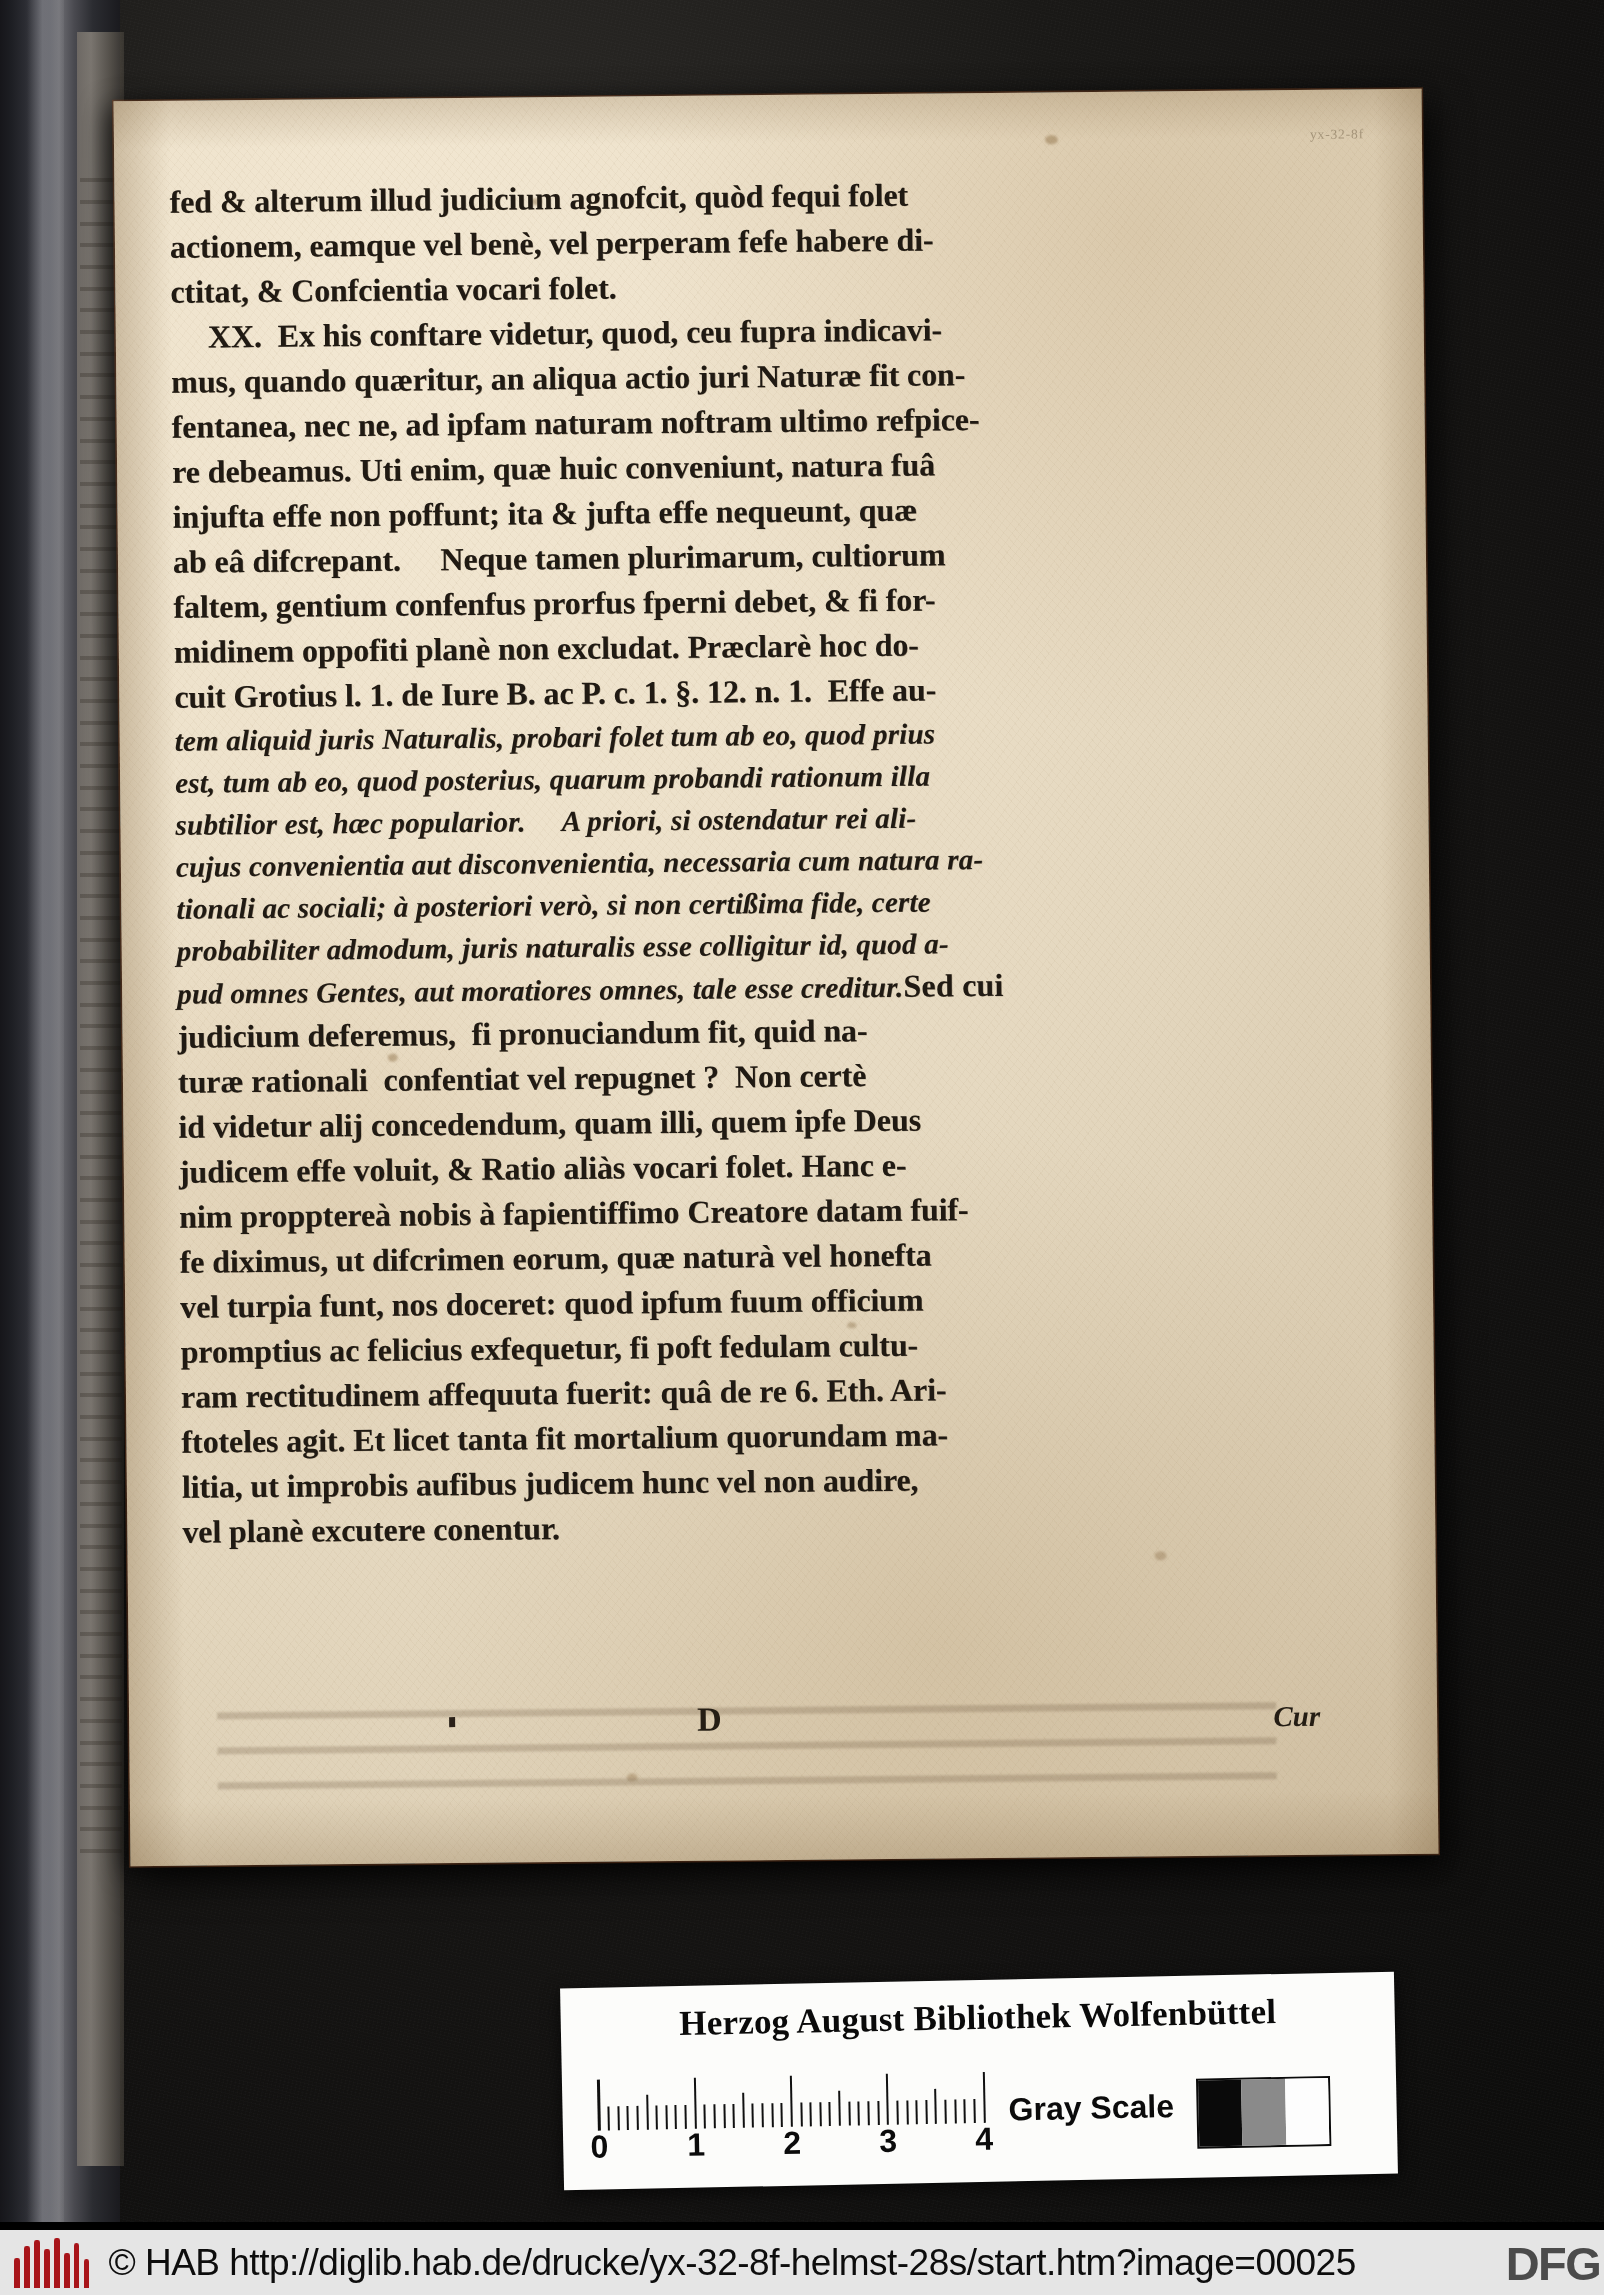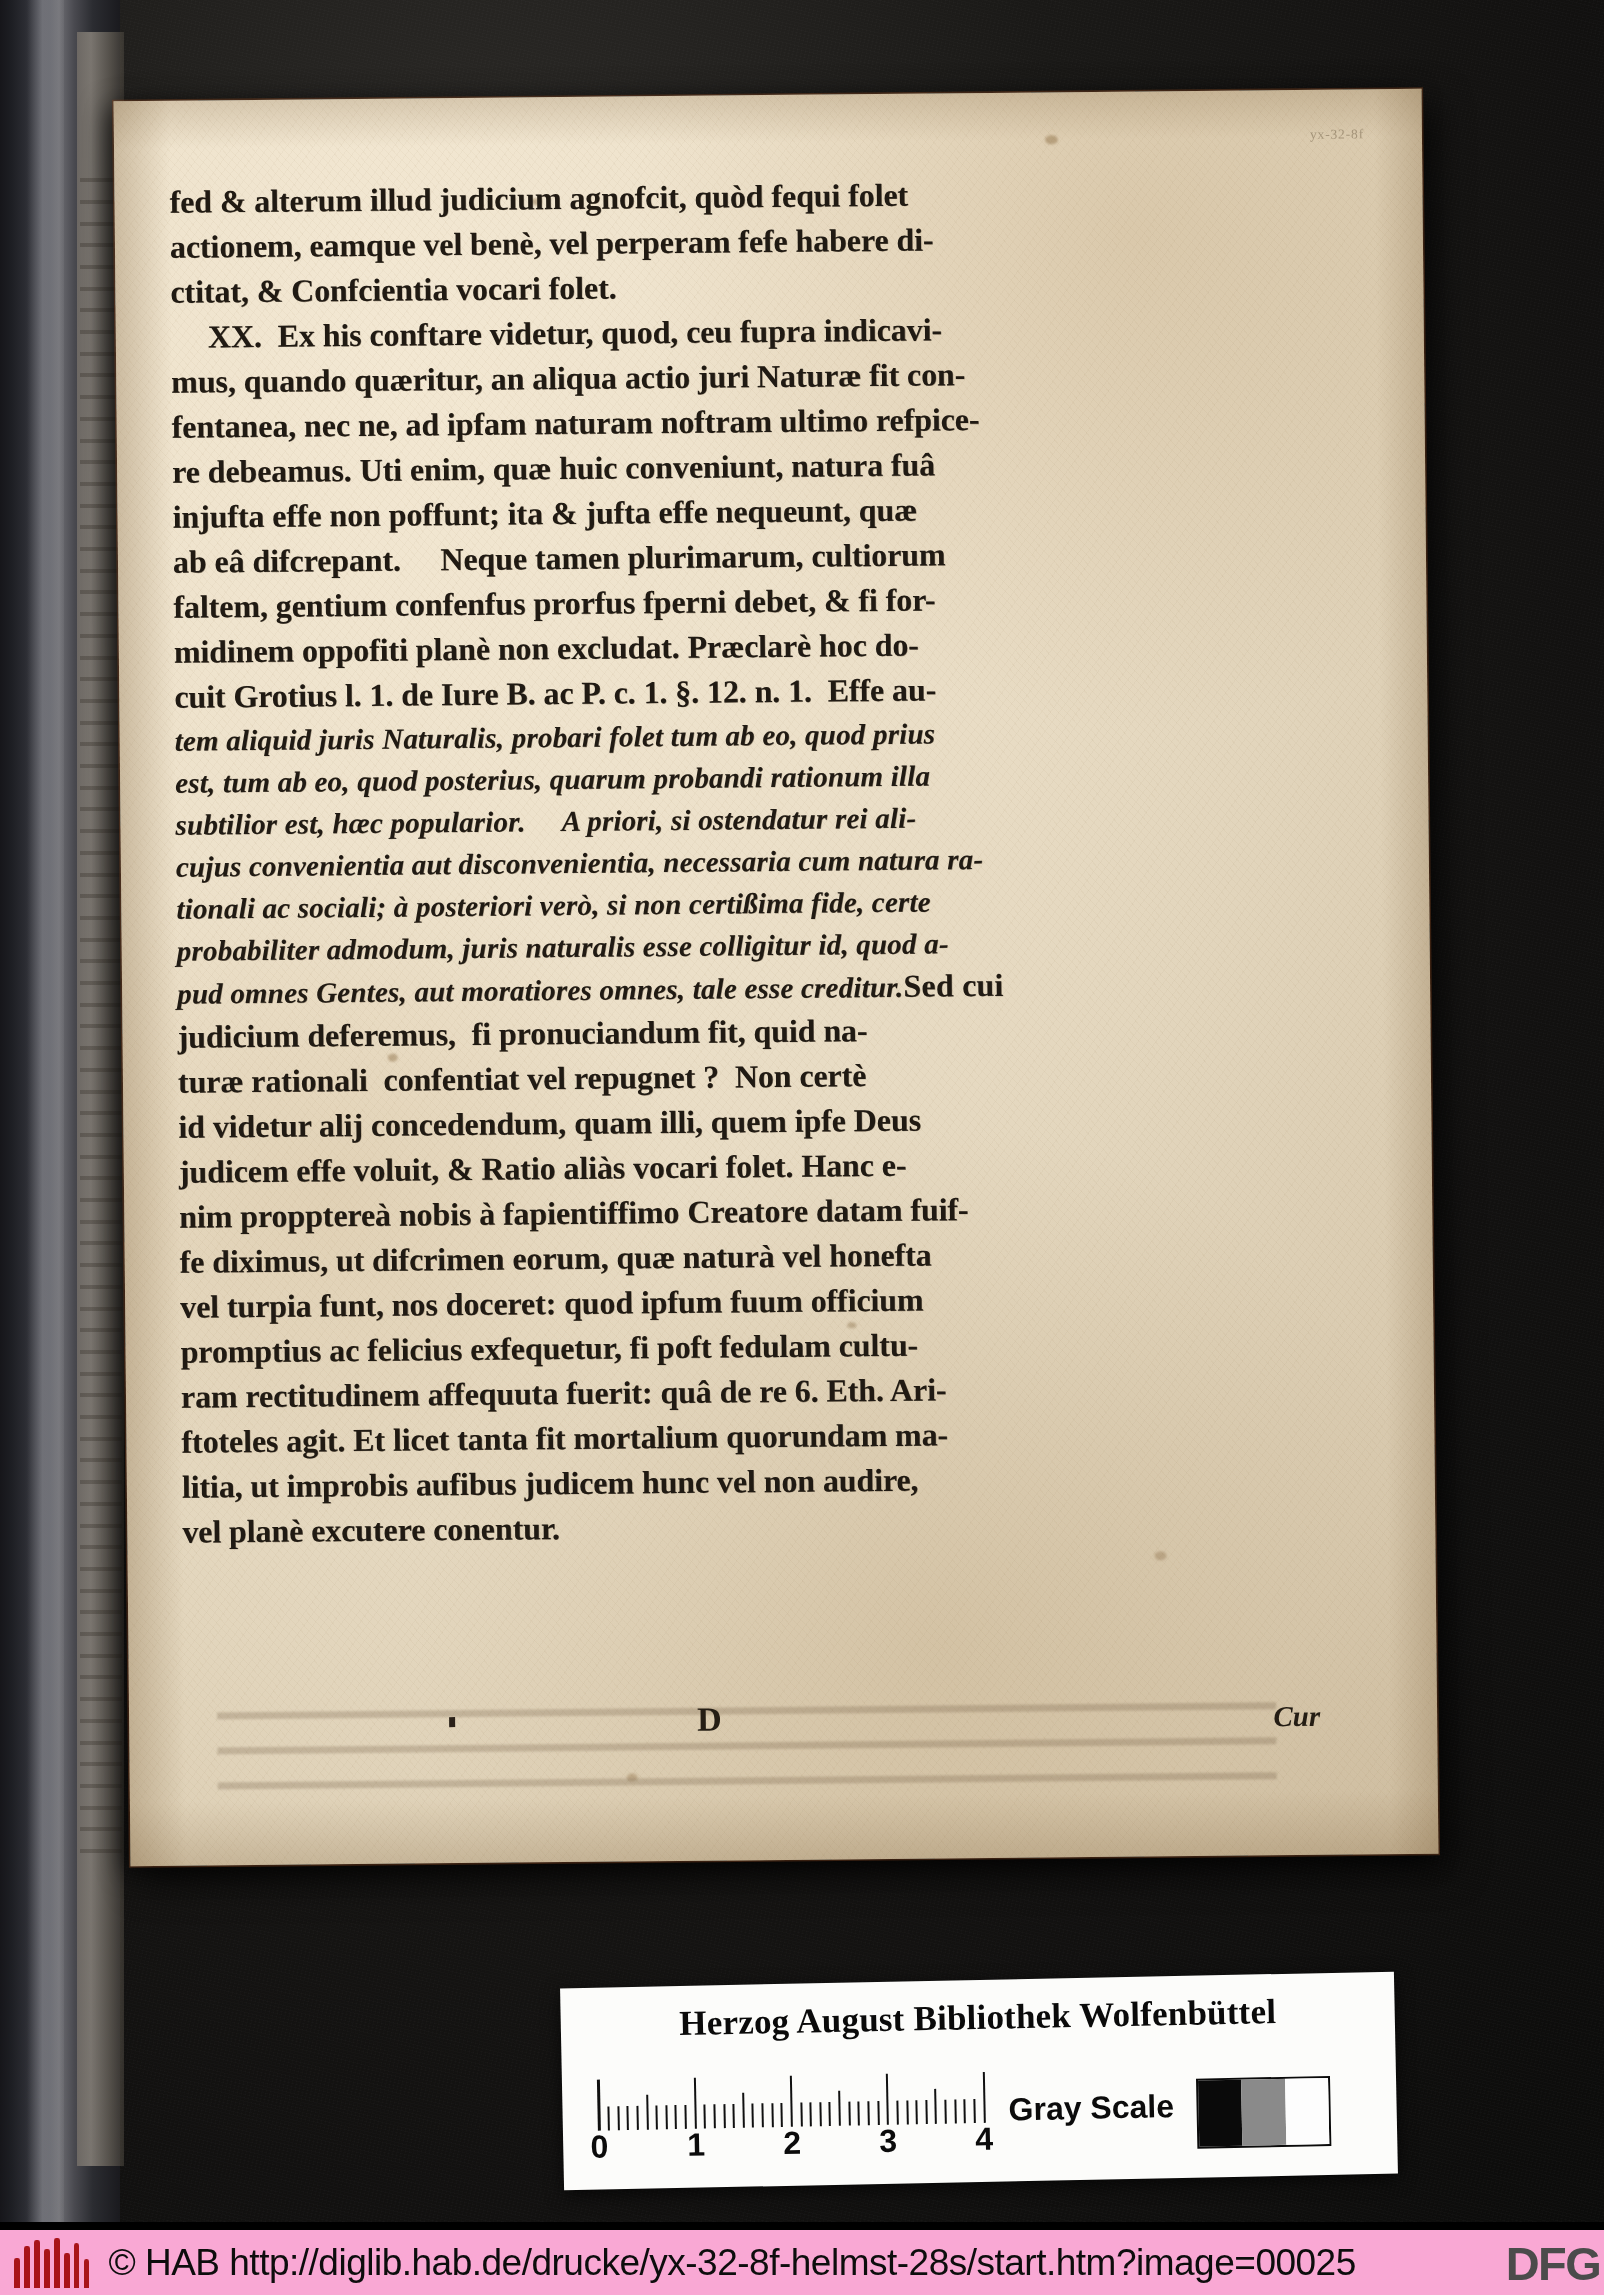--- a/index.html
+++ b/index.html
@@ -242,21 +242,21 @@
     border: 2.4px solid #0a0a0a;
     display: flex;
   }
   .patch { flex: 1 1 0; height: 100%; }
 
   
   .credit-bar {
     position: absolute;
     left: 0; top: 2230px;
     width: 1605px; height: 66px;
-    background: #f9a8d4;
+    background: #e5e5e5;
     display: flex;
     align-items: center;
   }
   .hab-logo {
     width: 75px; height: 50px;
     margin-left: 14.4px;
     flex: 0 0 auto;
     display: flex;
     align-items: flex-end;
     justify-content: space-between;

